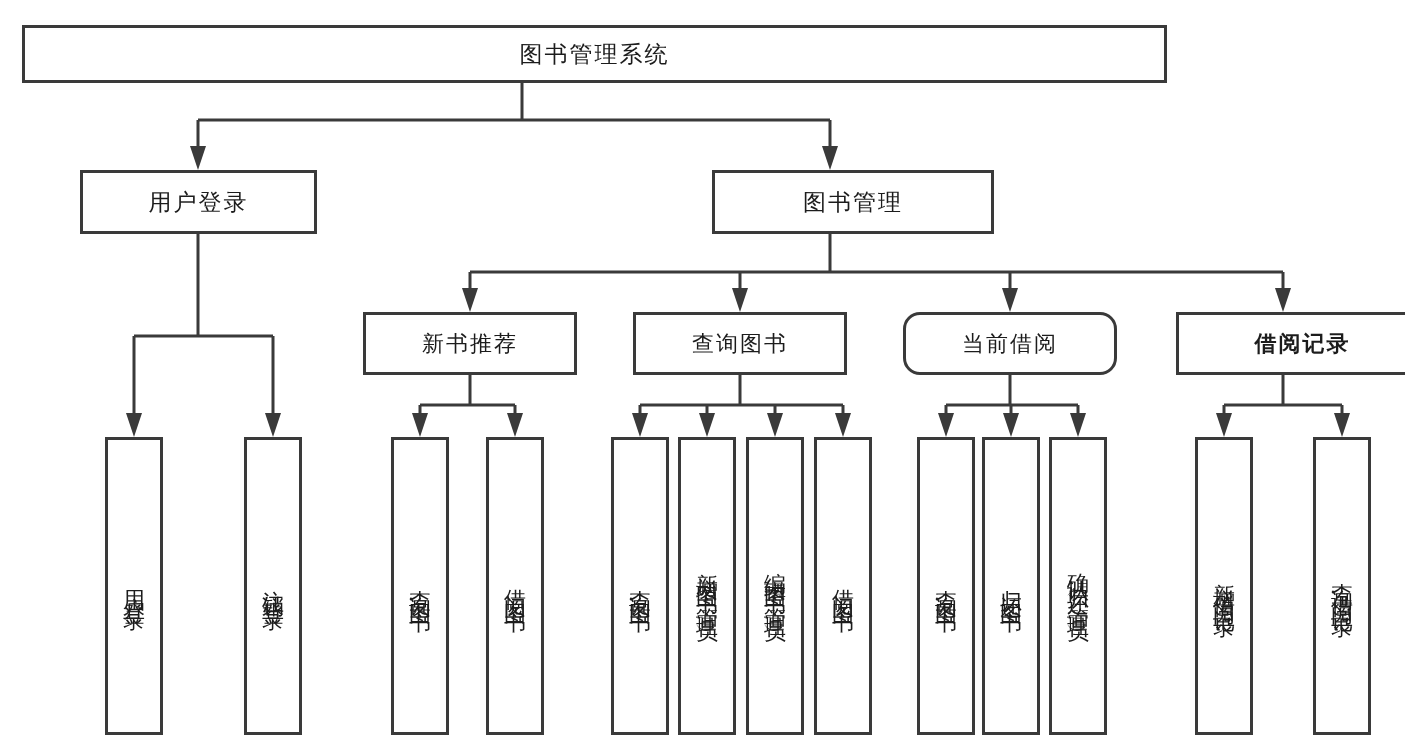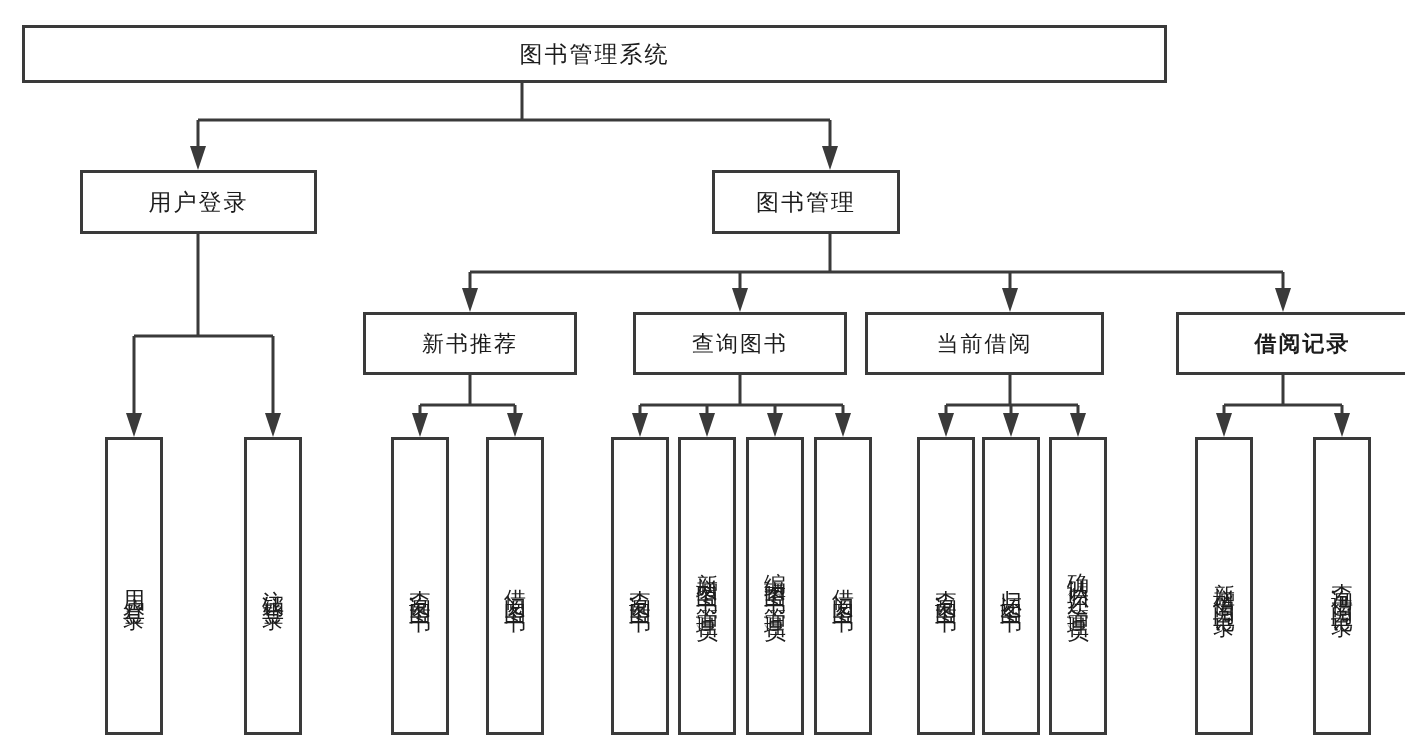--- a/index.html
+++ b/index.html
@@ -77,25 +77,25 @@
       <polygon points="1003,413 1019,413 1011,437"></polygon>
       <polygon points="1070,413 1086,413 1078,437"></polygon>
       <polygon points="1216,413 1232,413 1224,437"></polygon>
       <polygon points="1334,413 1350,413 1342,437"></polygon>
     </g>
   </svg>
 
   <div class="hbox root">图书管理系统</div>
 
   <div class="hbox l2" style="left:80px;width:237px;">用户登录</div>
-  <div class="hbox l2" style="left:712px;width:188px;">图书管理</div>
+  <div class="hbox l2" style="left:712px;width:282px;">图书管理</div>
 
   <div class="hbox l3" style="left:363px;width:214px;">新书推荐</div>
   <div class="hbox l3" style="left:633px;width:214px;">查询图书</div>
-  <div class="hbox l3" style="left:865px;width:239px;">当前借阅</div>
+  <div class="hbox l3" style="left:903px;width:214px;border-radius:17px;">当前借阅</div>
   <div class="hbox l3" style="left:1176px;width:253px;font-weight:bold;">借阅记录</div>
 
   <div class="vbox" style="left:105px;">
     <span>用户登录</span>
   </div>
   <div class="vbox" style="left:244px;">
     <span>注销登录</span>
   </div>
 
   <div class="vbox" style="left:391px;">

